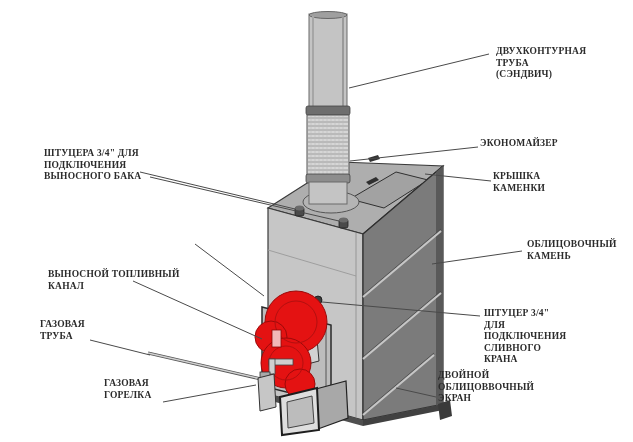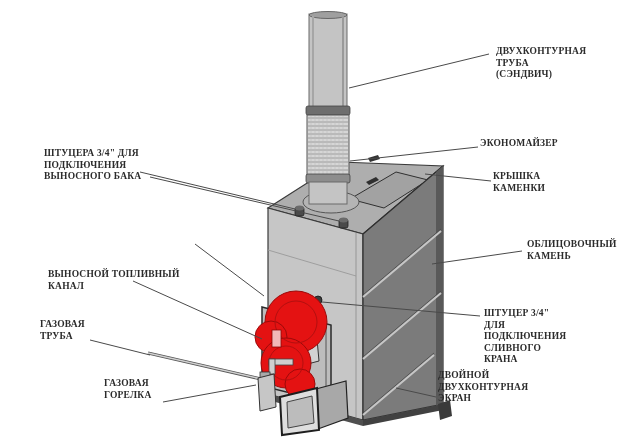--- a/index.html
+++ b/index.html
@@ -125,21 +125,21 @@
   <div class="label" style="left:496px;top:40px;">ДВУХКОНТУРНАЯ
 ТРУБА (СЭНДВИЧ)</div>
   <div class="label" style="left:480px;top:132px;">ЭКОНОМАЙЗЕР</div>
   <div class="label" style="left:493px;top:165px;">КРЫШКА КАМЕНКИ</div>
   <div class="label" style="left:527px;top:233px;">ОБЛИЦОВОЧНЫЙ
 КАМЕНЬ</div>
   <div class="label" style="left:484px;top:302px;">ШТУЦЕР 3/4" ДЛЯ
 ПОДКЛЮЧЕНИЯ
 СЛИВНОГО КРАНА</div>
   <div class="label" style="left:438px;top:364px;">ДВОЙНОЙ
-ДВУХКОНТУРНАЯ
+ОБЛИЦОВВОЧНЫЙ
 ЭКРАН</div>
   <div class="label" style="left:44px;top:142px;">ШТУЦЕРА 3/4" ДЛЯ
 ПОДКЛЮЧЕНИЯ
 ВЫНОСНОГО БАКА</div>
   <div class="label" style="left:8px;top:263px;margin-left:40px;">ВЫНОСНОЙ ТОПЛИВНЫЙ
 КАНАЛ</div>
   <div class="label" style="left:40px;top:313px;">ГАЗОВАЯ
 ТРУБА</div>
   <div class="label" style="left:104px;top:372px;">ГАЗОВАЯ
 ГОРЕЛКА</div>

